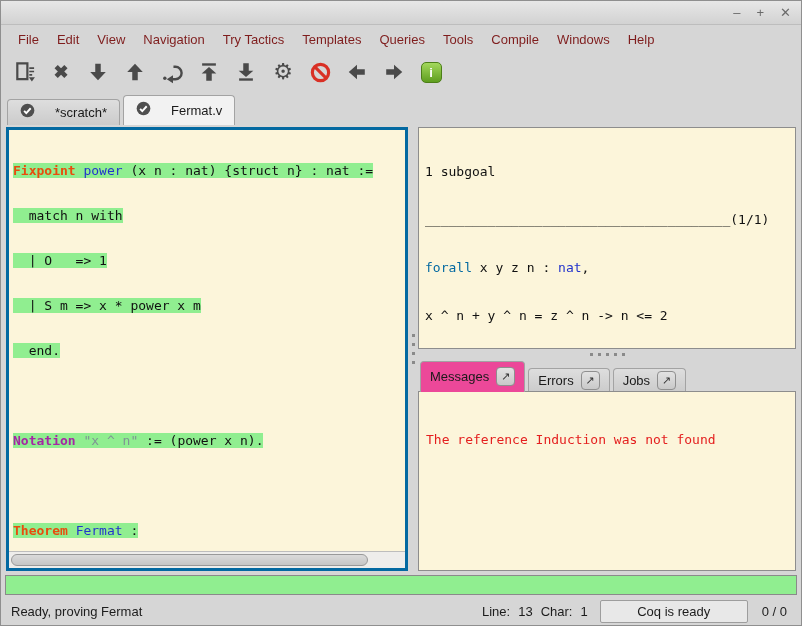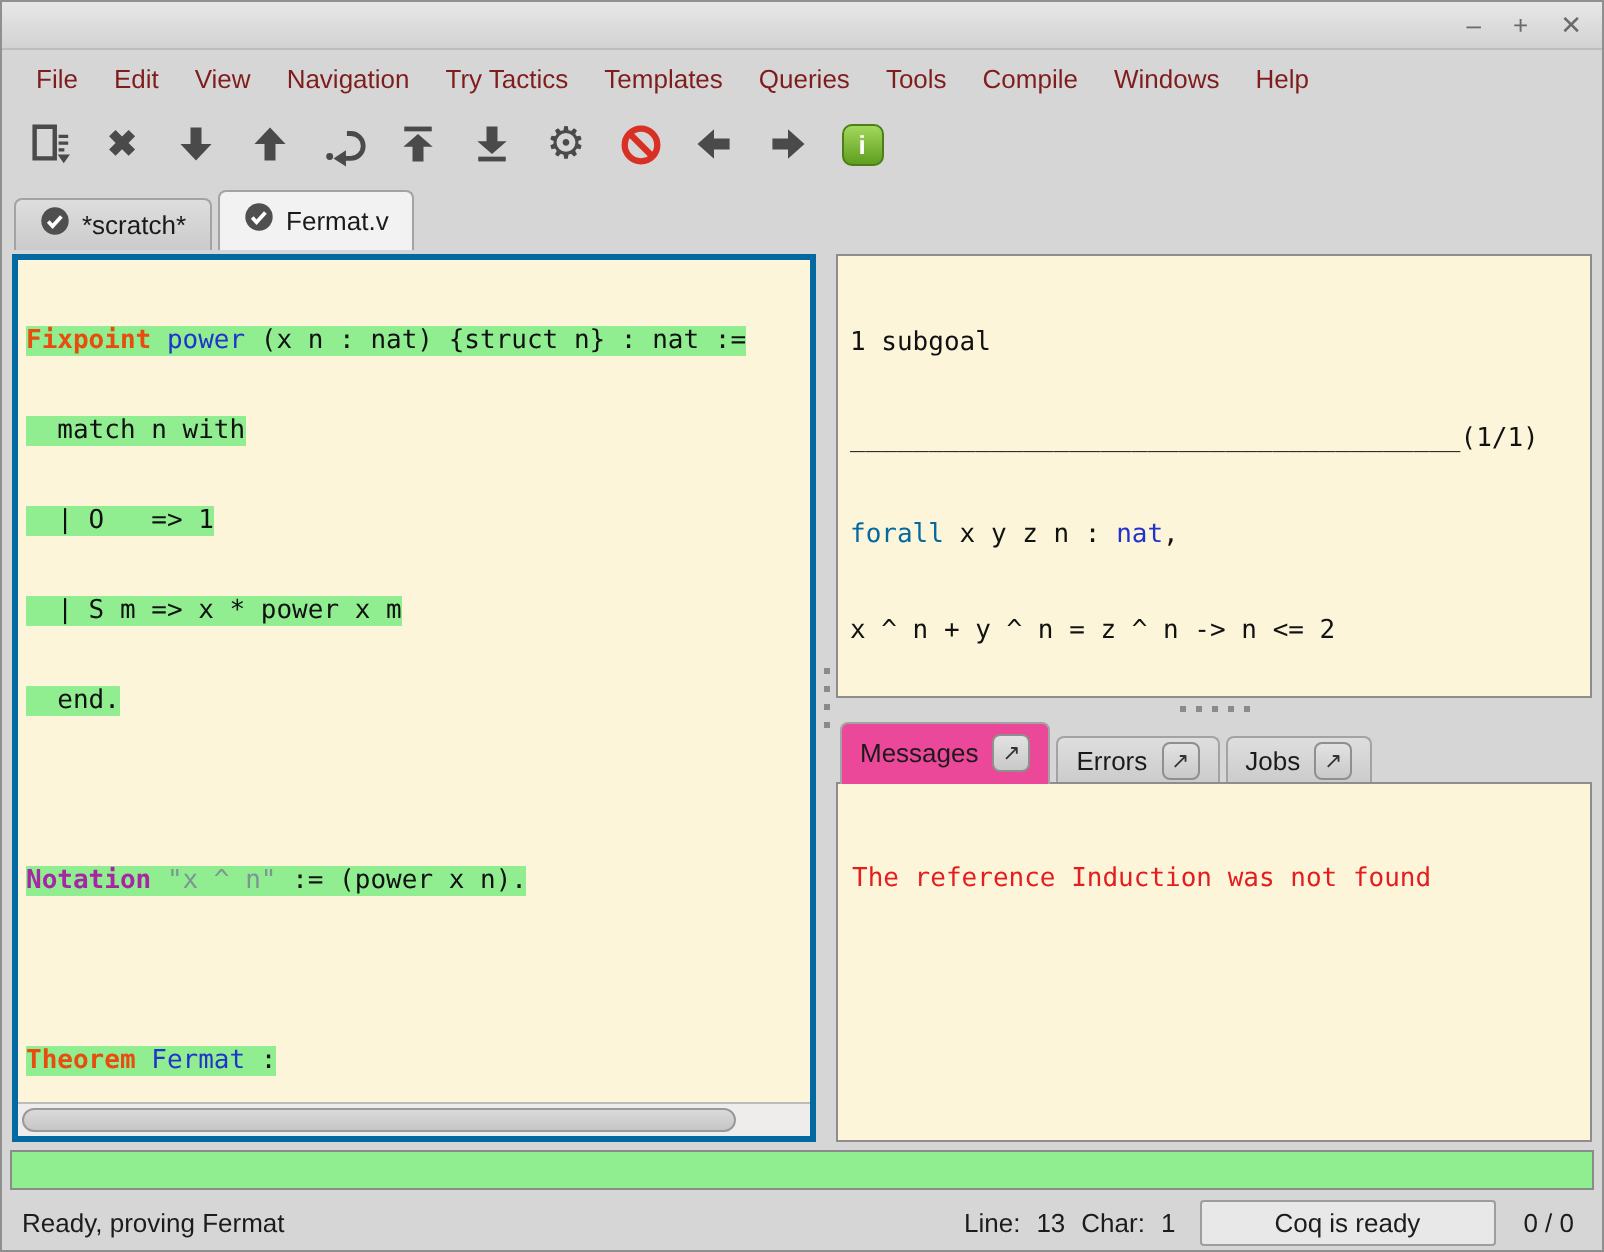--- a/index.html
+++ b/index.html
@@ -26,21 +26,21 @@
   .tool-btn { width:30px; height:30px; display:flex; align-items:center; justify-content:center; }
   .tool-btn svg { display:block; }
   .glyph { font-size:18px; color:#4a4a4a; font-weight:bold; }
   .gear-glyph { font-size:22px; color:#4a4a4a; }
   .info-badge { width:21px; height:21px; border-radius:5px; border:1px solid #4c7f18;
                 background:linear-gradient(#a3d85c,#5f9e1f); color:#fff; font-weight:bold;
                 font-size:13px; display:flex; align-items:center; justify-content:center; }
 
   
   .tabrow { height:32px; flex:0 0 32px; display:flex; align-items:flex-end; padding:0 6px; }
-  .tab { display:flex; align-items:center; gap:6px; padding:5px 12px 6px; font-size:13px; color:#1a1a1a;
+  .tab { display:flex; align-items:center; gap:20px; padding:5px 12px 6px; font-size:13px; color:#1a1a1a;
          border:1px solid #a3a3a3; border-bottom:none; border-radius:4px 4px 0 0; margin-right:3px; }
   .tab.inactive { background:linear-gradient(#dedede,#cbcbcb); height:26px; }
   .tab.active { background:#f2f2f2; height:30px; position:relative; z-index:2; }
 
   
   .main { flex:1 1 auto; display:flex; padding:2px 5px 3px; min-height:0; }
   .left-pane { width:402px; flex:0 0 402px; display:flex; flex-direction:column;
                border:3px solid #0369a1; background:#fcf5da; }
   .code-area { flex:1; padding:3px 0 0 4px; overflow:hidden;
                font-family:"DejaVu Sans Mono", monospace; font-size:13px; line-height:15px;

